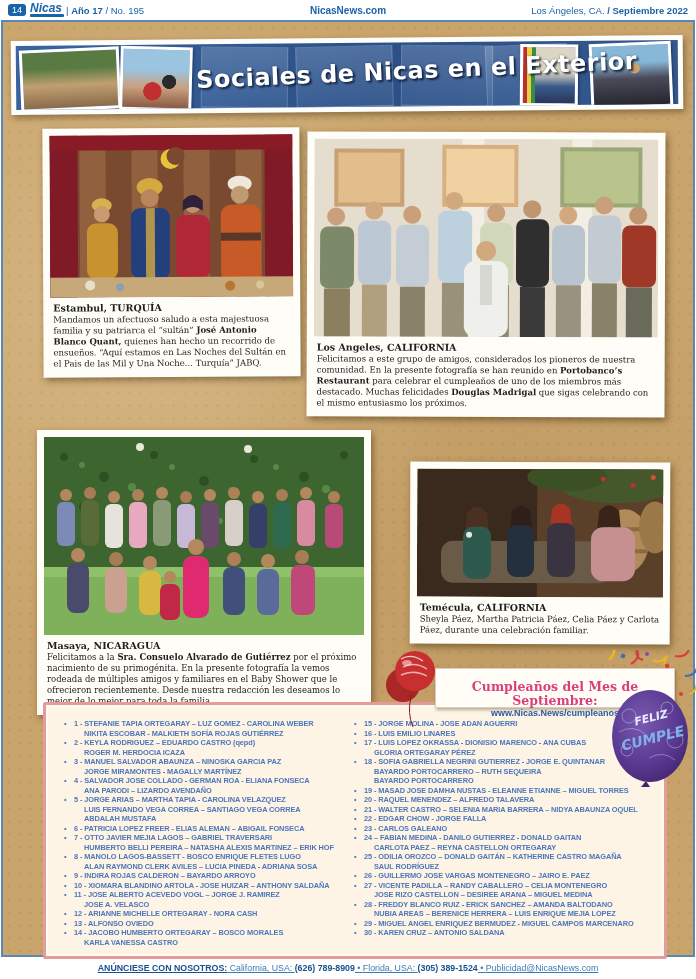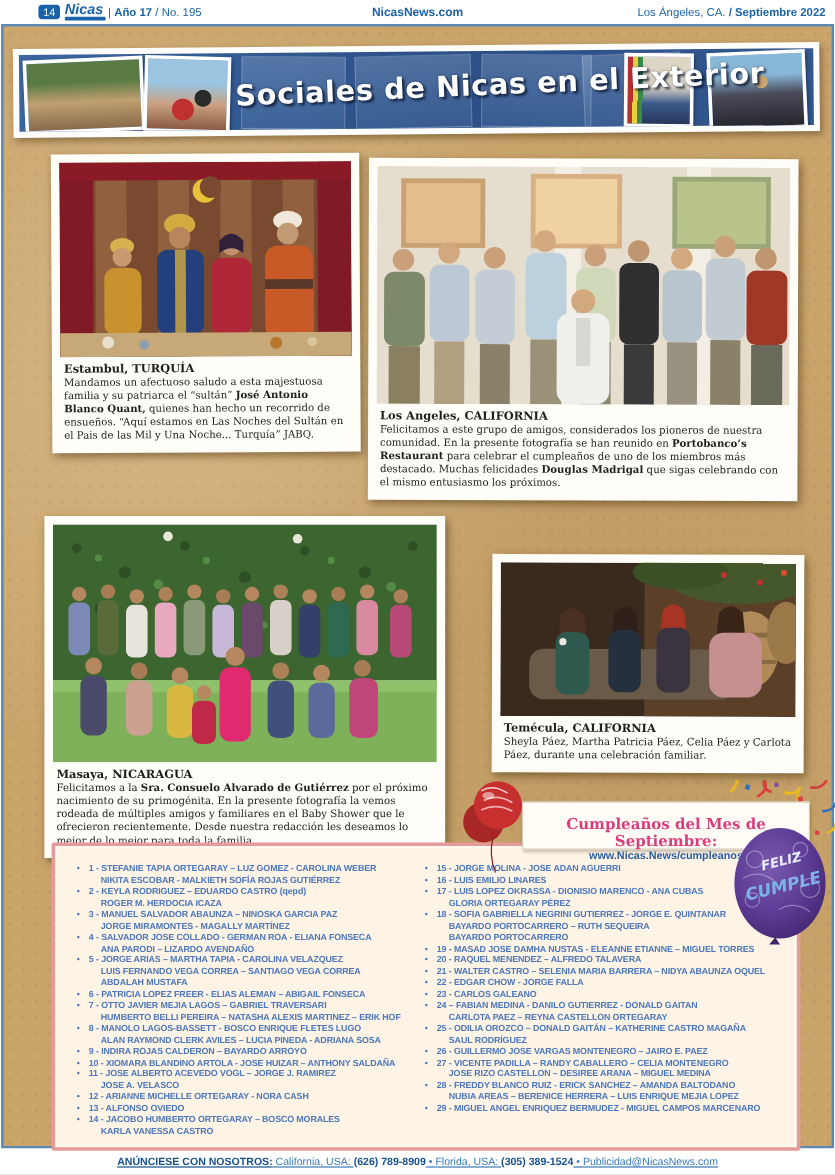--- a/index.html
+++ b/index.html
@@ -1,21 +1,21 @@
 <!DOCTYPE html>
 <html><head>
 <meta charset="utf-8">
 <style>
   html,body{margin:0;padding:0;}
   body{font-family:"Liberation Sans",sans-serif;background:#888;}
   #page{position:relative;width:696px;height:979px;background:#ffffff;overflow:hidden;}
 
   
   #topbar{position:absolute;left:0;top:0;width:100%;height:20px;background:#fff;display:flex;align-items:center;justify-content:space-between;padding:0 8px;box-sizing:border-box;color:#1b63a8;font-size:9.5px;}
-  .pageno{display:inline-block;background:#1b63a8;color:#fff;font-weight:normal;font-size:9px;padding:1px 4px;border-radius:3px;margin-right:4px;margin-left:24px;}
+  .pageno{display:inline-block;background:#1b63a8;color:#fff;font-weight:normal;font-size:9px;padding:1px 4px;border-radius:3px;margin-right:4px;}
   .logo{font-style:italic;font-weight:bold;font-size:12px;color:#1b63a8;position:relative;margin-right:2px;line-height:10px;}
   .logo .tagbar{display:block;height:3px;background:#1b63a8;margin-top:1px;border-radius:1px;}
   .issue b{font-weight:bold;}
   .site{position:absolute;left:50%;transform:translateX(-50%);font-weight:bold;font-size:10px;}
   .dateline{font-size:9.5px;}
   .dateline b{font-weight:bold;}
 
   
   #paper{position:absolute;left:1px;right:1px;top:20px;bottom:22px;border:2px solid #5b87b5;background:
     radial-gradient(circle at 20% 30%, rgba(255,240,210,.25), transparent 40%),
@@ -472,20 +472,23 @@
             <div class="line first">27 - VICENTE PADILLA – RANDY CABALLERO – CELIA MONTENEGRO</div>
             <div class="line cont">JOSE RIZO CASTELLON – DESIREE ARANA – MIGUEL MEDINA</div>
           </div>
           <div class="entry">
             <div class="line first">28 - FREDDY BLANCO RUIZ - ERICK SANCHEZ – AMANDA BALTODANO</div>
             <div class="line cont">NUBIA AREAS – BERENICE HERRERA – LUIS ENRIQUE MEJIA LOPEZ</div>
           </div>
           <div class="entry">
             <div class="line first">29 - MIGUEL ANGEL ENRIQUEZ BERMUDEZ - MIGUEL CAMPOS MARCENARO</div>
           </div>
+          <div class="entry">
+            <div class="line first">30 - KAREN CRUZ – ANTONIO SALDANA</div>
+          </div>
         </div>
     </div>
 
   </div>
 
   <div id="footer">
     <span class="lbl">ANÚNCIESE CON NOSOTROS:</span>
       <span> California, USA: </span>
       <b>(626) 789-8909</b>
       <span> • </span>

